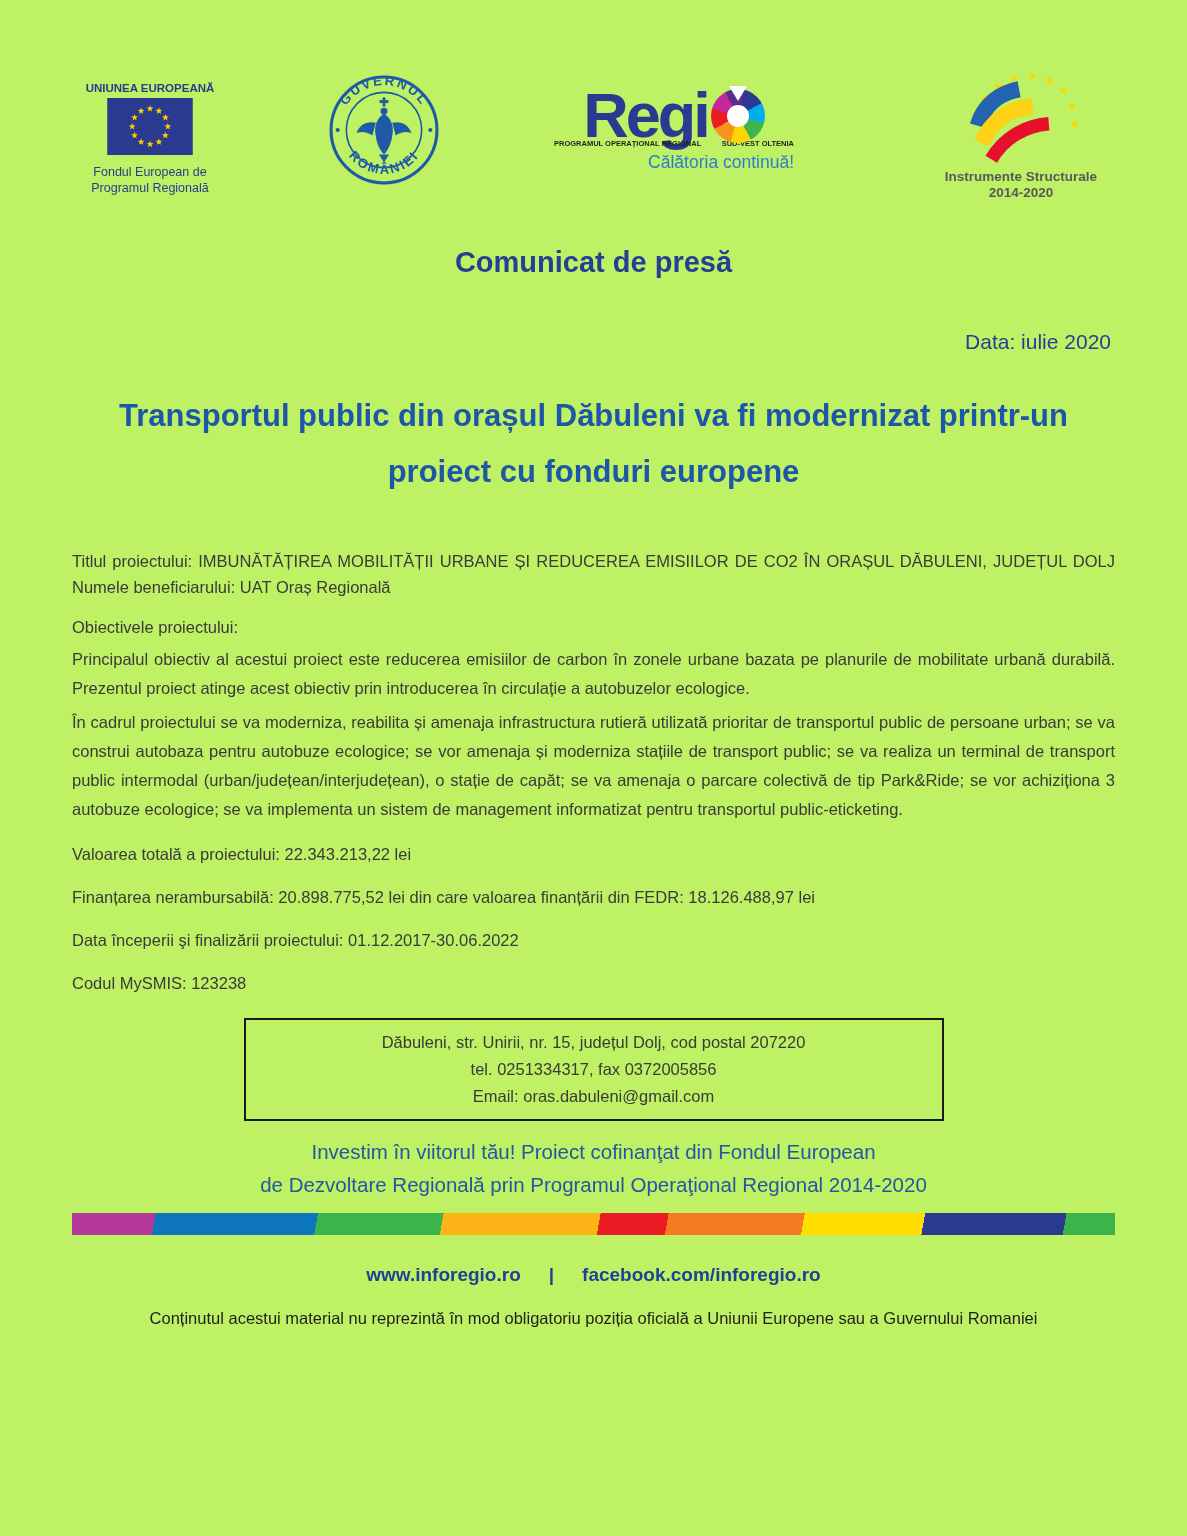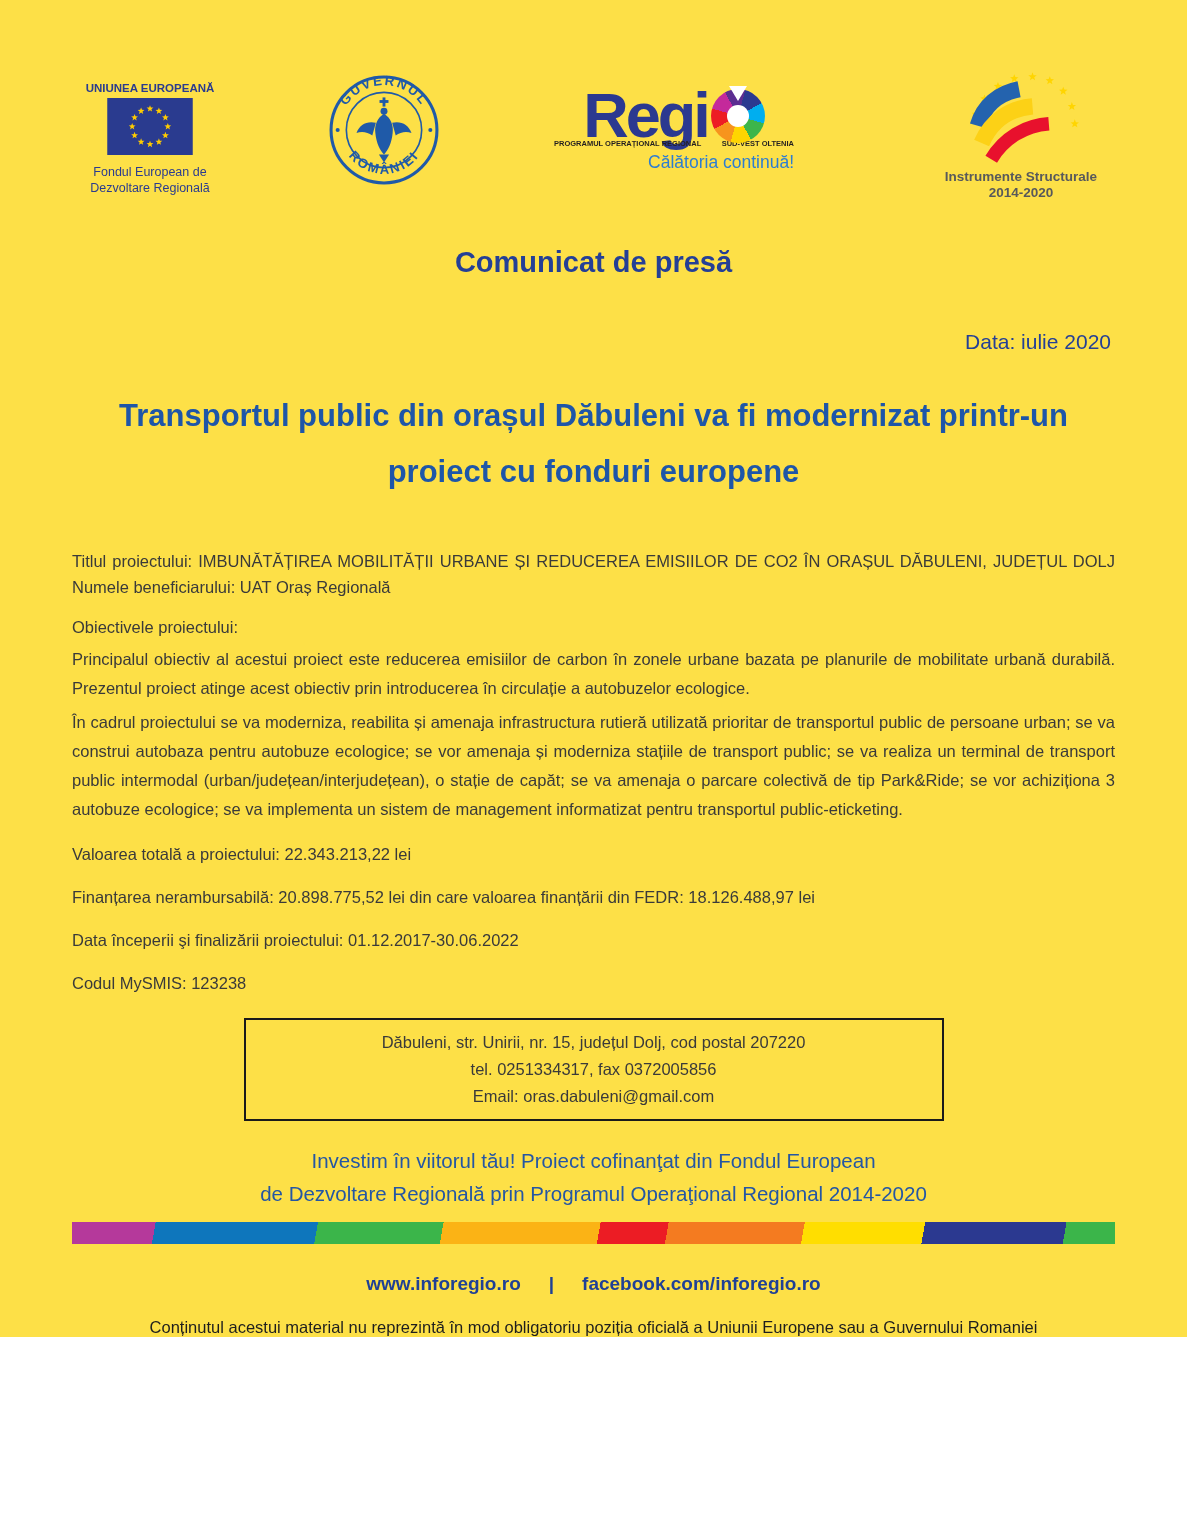--- a/index.html
+++ b/index.html
@@ -1,18 +1,18 @@
 <!DOCTYPE html>
 <html><head>
 <meta charset="utf-8">
 <style>
   html,body { margin:0; padding:0; background:#ffffff; }
   .page {
-    position:relative; width:1187px; height:1337px; margin:0 auto;
-    background:#fde047; font-family:"Liberation Sans", sans-serif;
+    position:relative; width:1187px; height:1536px; margin:0 auto;
+    background:#bef264; font-family:"Liberation Sans", sans-serif;
     color:#3A3A3A; overflow:hidden;
   }
 
   
   .logos { position:absolute; top:70px; left:72px; right:72px; height:155px; }
 
   .logo-eu { position:absolute; left:8px; top:12px; width:140px; text-align:center; color:#2A3B8F; }
   .logo-eu .lbl { font-size:11.5px; font-weight:bold; margin-bottom:4px; white-space:nowrap; }
   .logo-eu .sub { font-size:12.5px; line-height:1.3; margin-top:5px; }
 
@@ -44,21 +44,21 @@
   .content { position:absolute; top:548px; left:72px; width:1043px; font-size:16.5px; line-height:26px; }
   .stretch { text-align:justify; text-align-last:justify; }
   .obj-heading { margin-top:14px; }
   .para { text-align:justify; line-height:29px; margin-top:5px; }
   .fact { margin-top:17px; }
   .fact:first-of-type { margin-top:32px; }
 
   .contact-box { width:676px; margin:22px auto 0; border:2px solid #1a1a1a;
                  padding:9px 10px; text-align:center; line-height:27px; }
 
-  .funding { margin-top:23px; text-align:center; color:#2456A4; font-size:20.5px; line-height:33px; }
+  .funding { margin-top:14px; text-align:center; color:#2456A4; font-size:20.5px; line-height:33px; }
   .stripe  { margin-top:12px; height:22px; }
   .links   { margin-top:27px; display:flex; justify-content:center; gap:28px;
              font-weight:bold; font-size:19px; color:#1F4096; }
   .links a { color:#1F4096; text-decoration:none; }
   .disclaimer { margin-top:17px; text-align:center; font-size:16.5px; color:#1E1E1E; }
 
   .defs-holder { position:absolute; width:0; height:0; overflow:hidden; }
 </style>
 </head>
 <body>
@@ -87,21 +87,21 @@
           <use href="#star5" transform="translate(48,52)"></use>
           <use href="#star5" transform="translate(38,49.3)"></use>
           <use href="#star5" transform="translate(30.7,42)"></use>
           <use href="#star5" transform="translate(28,32)"></use>
           <use href="#star5" transform="translate(30.7,22)"></use>
           <use href="#star5" transform="translate(38,14.7)"></use>
         </g>
       </svg>
       <div class="sub">
         <div>Fondul European de</div>
-        <div>Dezvoltare Regională</div>
+        <div>Programul Regională</div>
       </div>
     </div>
 
     <div class="logo-gov">
       <svg width="112" height="112" viewBox="0 0 110 110">
         <circle cx="55" cy="55" r="52" fill="none" stroke="#1F5AA8" stroke-width="3"></circle>
         <circle cx="55" cy="55" r="37" fill="none" stroke="#1F5AA8" stroke-width="1.6"></circle>
         <path id="arcTop" d="M 11,55 A 44,44 0 0 1 99,55" fill="none"></path>
         <path id="arcBot" d="M 12,55 A 43,43 0 0 0 98,55" fill="none"></path>
         <text font-size="13" font-weight="bold" fill="#1F5AA8" letter-spacing="2" font-family="Liberation Sans, sans-serif">

